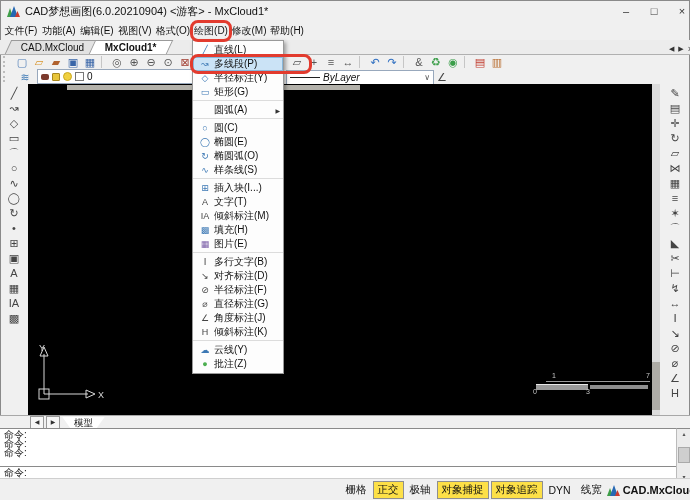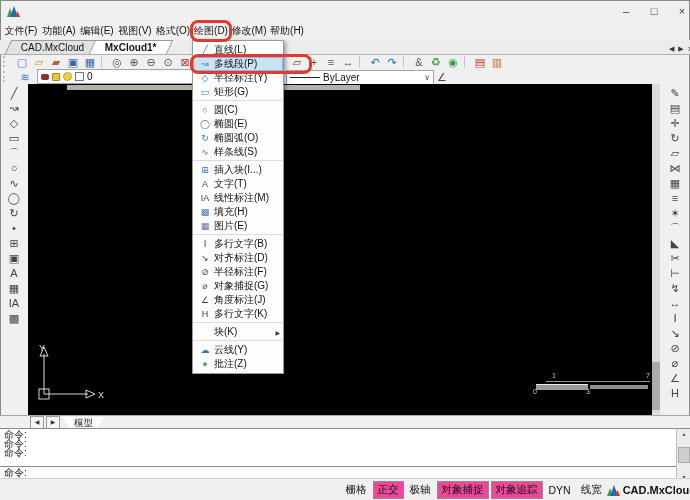--- a/index.html
+++ b/index.html
@@ -26,21 +26,21 @@
 
   
   #toolbar-main{left:0;top:54px;width:690px;height:15px;display:flex;align-items:center;gap:1px;padding-left:3px;}
   .grip{width:4px;height:11px;border-left:2px dotted #bdbdbd;margin-right:4px;}
   .tb-icon{width:16px;height:14px;text-align:center;font-size:11px;line-height:14px;color:#555;}
   .separator{width:4px !important;height:12px;border-left:1px solid #c6c6c6;margin:0 2px;}
 
   #toolbar-props{left:0;top:69px;width:690px;height:15px;display:flex;align-items:center;gap:4px;padding-left:3px;}
   .combo{height:13px;background:#fff;border:1px solid #98a8bc;display:flex;align-items:center;font-size:10px;padding:0 3px;gap:3px;}
   #layer-combo{width:158px;}
-  #color-combo{position:absolute;left:286px;top:1px;width:140px;}
+  #color-combo{position:absolute;left:286px;top:1px;width:140px;font-style:italic;}
   .chev{margin-left:auto;font-size:8px;color:#555;}
   .mini{display:inline-block;}
   #vis-shape{width:8px;height:6px;background:#7c3a2d;border-radius:2px;}
   #lock-shape{width:6px;height:6px;background:#e8c53a;border:1px solid #a8871c;border-radius:1px;}
   #bulb-shape{width:7px;height:7px;background:#f0d040;border:1px solid #c9a820;border-radius:50%;}
   #swatch-shape{width:7px;height:7px;background:#fff;border:1px solid #777;}
   #bylayer-line{width:30px;border-top:1px solid #222;}
 
   
   #left-toolbar{left:0;top:84px;width:28px;height:331px;display:flex;flex-direction:column;align-items:center;padding-top:2px;}
@@ -83,35 +83,36 @@
   #cmd-history{left:0;top:428px;width:676px;height:38px;background:#fff;border-top:1px solid #8a8a8a;padding:1px 4px;font-size:10px;}
   .cmd-line{height:9.2px;line-height:9.2px;white-space:pre;color:#222;}
   #cmd-input{left:0;top:466px;width:676px;height:12px;background:#fff;border-top:1px solid #8a8a8a;font-size:10px;line-height:11px;padding:0 4px;white-space:pre;}
   #cmd-scroll{left:676px;top:428px;width:14px;height:50px;background:#ececec;border-left:1px solid #bbb;border-top:1px solid #8a8a8a;display:flex;flex-direction:column;align-items:center;justify-content:space-between;font-size:6px;color:#555;padding:1px 0;}
   #cmd-thumb{width:10px;height:14px;background:#cfcfcf;border:1px solid #aaa;}
 
   
   #status-bar{left:0;top:478px;width:690px;height:22px;display:flex;align-items:center;padding:0 6px;font-size:10.5px;border-top:1px solid #cfcfcf;background:#f0f0f0;}
   #toggles{margin-left:auto;display:flex;align-items:center;}
   .toggle{padding:1px 4px;margin:12px 1px;white-space:nowrap;}
-  .toggle.active{border:1px solid #8f8f8f;background:#ec4899;}
+  .toggle.active{border:1px solid #8f8f8f;background:#fde047;}
   #feedback-link{color:#2a66c8;margin:0 8px;white-space:nowrap;}
   #brand{display:flex;align-items:center;gap:3px;font-weight:600;font-size:11px;white-space:nowrap;}
 </style>
 </head>
 <body>
 
 <div id="app">
 
   <div id="titlebar" class="abs">
     <svg width="14" height="14">
         <path d="M1 13 L4 4 L7 13Z" fill="#3f9e49"></path>
         <path d="M4 13 L8 2 L12 13Z" fill="#2668b3"></path>
         <path d="M9 13 L11.5 7 L14 13Z" fill="#cc3b2f"></path>
       </svg>
+    <span>CAD梦想画图(6.0.20210904) &lt;游客&gt; - MxCloud1*</span>
     <div id="win-controls">
       <div class="win-btn">–</div>
       <div class="win-btn">□</div>
       <div class="win-btn">×</div>
     </div>
   </div>
 
   <div id="menubar" class="abs">
     <div class="mb-item"><span>文件(F)</span></div>
       <div class="mb-item"><span>功能(A)</span></div>
@@ -280,20 +281,25 @@
         <span class="mi-label">半径标注(Y)</span>
 
       </div>
 
       <div class="menu-item sep-after">
         <span class="mi-icon" style="color: rgb(60, 120, 180);">▭</span>
         <span class="mi-label">矩形(G)</span>
 
       </div>
 
+      <div class="menu-item sep-after has-submenu">
+        <span class="mi-icon"></span>
+        <span class="mi-label">圆弧(A)</span>
+        <span class="mi-arrow">▶</span>
+      </div>
 
       <div class="menu-item">
         <span class="mi-icon" style="color: rgb(60, 120, 180);">○</span>
         <span class="mi-label">圆(C)</span>
 
       </div>
 
       <div class="menu-item">
         <span class="mi-icon" style="color: rgb(60, 120, 180);">◯</span>
         <span class="mi-label">椭圆(E)</span>
@@ -320,21 +326,21 @@
       </div>
 
       <div class="menu-item">
         <span class="mi-icon" style="color: rgb(68, 68, 68);">A</span>
         <span class="mi-label">文字(T)</span>
 
       </div>
 
       <div class="menu-item">
         <span class="mi-icon" style="color: rgb(68, 68, 68);">IA</span>
-        <span class="mi-label">线性标注(M)</span>
+        <span class="mi-label">倾斜标注(M)</span>
 
       </div>
 
       <div class="menu-item">
         <span class="mi-icon" style="color: rgb(60, 120, 180);">▩</span>
         <span class="mi-label">填充(H)</span>
 
       </div>
 
       <div class="menu-item sep-after">
@@ -356,41 +362,36 @@
       </div>
 
       <div class="menu-item">
         <span class="mi-icon" style="color: rgb(68, 68, 68);">⊘</span>
         <span class="mi-label">半径标注(F)</span>
 
       </div>
 
       <div class="menu-item">
         <span class="mi-icon" style="color: rgb(68, 68, 68);">⌀</span>
-        <span class="mi-label">对象捕捉(G)</span>
+        <span class="mi-label">直径标注(G)</span>
 
       </div>
 
       <div class="menu-item">
         <span class="mi-icon" style="color: rgb(68, 68, 68);">∠</span>
         <span class="mi-label">角度标注(J)</span>
 
       </div>
 
       <div class="menu-item sep-after">
         <span class="mi-icon" style="color: rgb(68, 68, 68);">H</span>
-        <span class="mi-label">多行文字(K)</span>
-
-      </div>
-
-      <div class="menu-item sep-after has-submenu">
-        <span class="mi-icon"></span>
-        <span class="mi-label">块(K)</span>
-        <span class="mi-arrow">▶</span>
-      </div>
+        <span class="mi-label">倾斜标注(K)</span>
+
+      </div>
+
 
       <div class="menu-item">
         <span class="mi-icon" style="color: rgb(60, 120, 180);">☁</span>
         <span class="mi-label">云线(Y)</span>
 
       </div>
 
       <div class="menu-item">
         <span class="mi-icon" style="color: rgb(76, 175, 80);">●</span>
         <span class="mi-label">批注(Z)</span>

